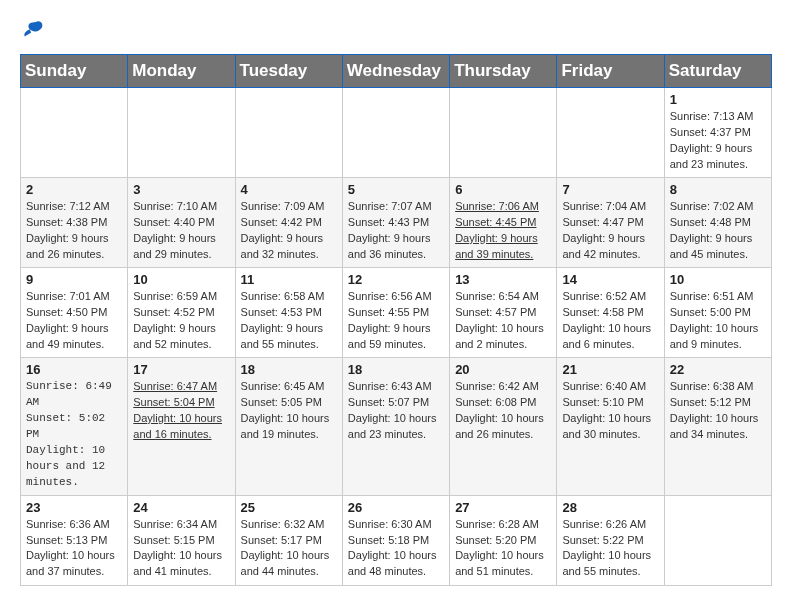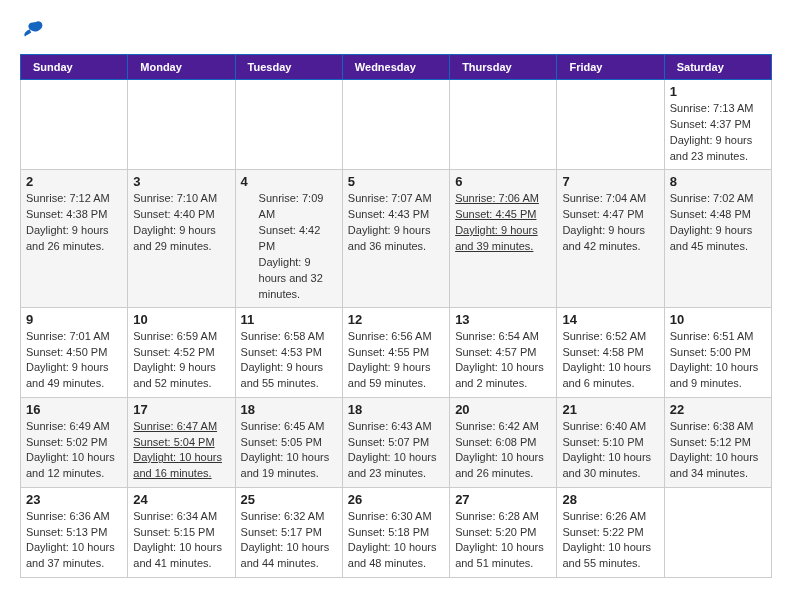--- a/index.html
+++ b/index.html
@@ -41,25 +41,25 @@
     .location {
       font-size: 16px;
       color: #555;
     }
     table {
       width: 100%;
       border-collapse: collapse;
       font-size: 11px;
     }
     thead tr th {
-      background-color: #4c1d95;
+      background-color: #737373;
       color: #fff;
       text-align: left;
-      padding: 6px 12px;
-      font-size: 11px;
+      padding: 6px 4px;
+      font-size: 17px;
       font-weight: bold;
       border: 1px solid #1565c0;
     }
     tbody tr td {
       border: 1px solid #ccc;
       vertical-align: top;
       padding: 4px 5px;
       min-height: 80px;
       height: 90px;
       width: calc(100% / 7);
@@ -141,21 +141,21 @@
 Daylight: 9 hours and 26 minutes.</div>
         </td>
         <td>
           <span class="day-num">3</span>
           <div class="day-info" style="white-space: pre-line;">Sunrise: 7:10 AM
 Sunset: 4:40 PM
 Daylight: 9 hours and 29 minutes.</div>
         </td>
         <td>
           <span class="day-num">4</span>
-          <div class="day-info" style="white-space: pre-line; margin-left: 18px;">Sunrise: 7:09 AM
+          <div class="day-info" style="white-space: pre-line;">Sunrise: 7:09 AM
 Sunset: 4:42 PM
 Daylight: 9 hours and 32 minutes.</div>
         </td>
         <td>
           <span class="day-num">5</span>
           <div class="day-info" style="white-space: pre-line;">Sunrise: 7:07 AM
 Sunset: 4:43 PM
 Daylight: 9 hours and 36 minutes.</div>
         </td>
         <td>
@@ -217,21 +217,21 @@
         <td>
           <span class="day-num">10</span>
           <div class="day-info" style="white-space: pre-line;">Sunrise: 6:51 AM
 Sunset: 5:00 PM
 Daylight: 10 hours and 9 minutes.</div>
         </td>
       </tr>
       <tr>
         <td>
           <span class="day-num">16</span>
-          <div class="day-info" style="white-space: pre-line;">Sunrise: 6:49 AM
+          <div class="day-info" style="white-space: pre-line; font-family: Liberation Mono, monospace;">Sunrise: 6:49 AM
 Sunset: 5:02 PM
 Daylight: 10 hours and 12 minutes.</div>
         </td>
         <td>
           <span class="day-num">17</span>
           <div class="day-info" style="white-space: pre-line; text-decoration: underline;">Sunrise: 6:47 AM
 Sunset: 5:04 PM
 Daylight: 10 hours and 16 minutes.</div>
         </td>
         <td>

